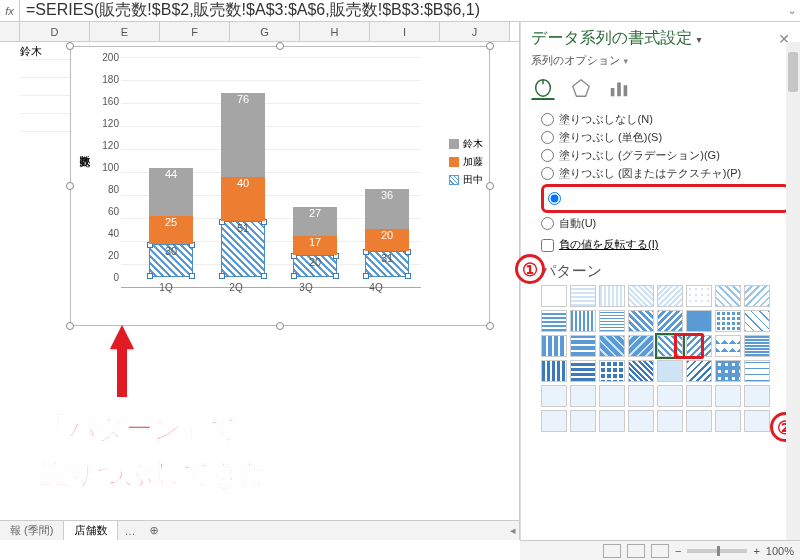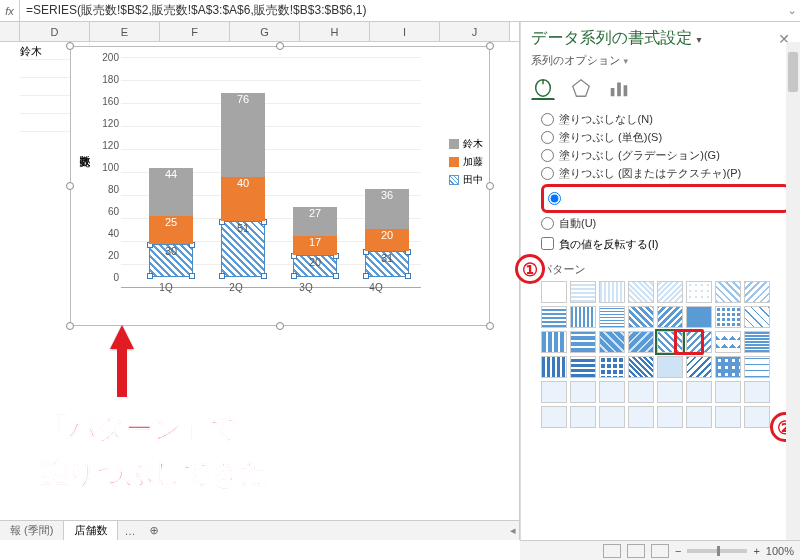--- a/index.html
+++ b/index.html
@@ -1,20 +1,20 @@
 <!DOCTYPE html>
 <html><head>
 <meta charset="utf-8">
 <style>
 * { box-sizing: border-box; margin: 0; padding: 0; }
 body { font-family: "Meiryo", "MS PGothic", sans-serif; font-size: 11px; background: #fff; width: 800px; height: 560px; overflow: hidden; position: relative; }
 
 .formula-bar { display: flex; align-items: center; border-bottom: 1px solid #ccc; height: 22px; background: #fff; }
 .formula-bar .fx { width: 20px; text-align: center; font-style: italic; color: #666; border-right: 1px solid #ccc; height: 100%; line-height: 22px; }
-.formula-bar .formula-text { padding-left: 6px; font-size: 12px; color: #333; }
+.formula-bar .formula-text { padding-left: 6px; font-size: 16px; color: #333; }
 .formula-bar .expand { width: 16px; text-align: center; color: #888; }
 
 .main { display: flex; position: absolute; top: 22px; left: 0; right: 0; bottom: 20px; }
 .sheet-area { width: 520px; position: relative; overflow: hidden; border-right: 1px solid #ccc; }
 .sidepanel { flex: 1; border-left: 1px solid #ddd; padding: 6px 10px 0 10px; position: relative; background: #fff; }
 
 
 .colhdr { display: flex; height: 20px; border-bottom: 1px solid #ccc; }
 .colhdr div { border-right: 1px solid #ccc; text-align: center; line-height: 20px; color: #555; background: #f3f3f3; }
 .corner { width: 20px; background: #f3f3f3; border-right: 1px solid #ccc; }
@@ -70,28 +70,28 @@
 .sp-icons .ico { width: 24px; height: 24px; border: 1px solid transparent; display: flex; align-items: center; justify-content: center; }
 .ico svg { width: 22px; height: 22px; }
 .ico.active { border-bottom: 2px solid #2b6b3a; }
 
 .sp-section-head { color: #2b6b3a; font-size: 12px; margin-bottom: 6px; }
 .sp-section-head::before { content: "▸"; display: inline-block; transform: rotate(90deg); margin-right: 4px; font-size: 10px; }
 .sp-radios { margin-left: 10px; }
 .sp-radios label { display: flex; align-items: center; margin: 3px 0; font-size: 11px; color: #333; }
 .sp-radios input { margin-right: 5px; }
 .radio-hl { border: 3px solid #e01b24; border-radius: 6px; padding: 2px 4px; margin: 2px 0; }
-.sp-check { margin: 6px 0 10px 10px; display: flex; align-items: flex-start; font-size: 11px; }
+.sp-check { margin: 6px 0 10px 10px; display: flex; align-items: flex-end; font-size: 11px; text-decoration: underline; }
 .sp-check input { margin-right: 5px; }
 
 .callout { position: absolute; width: 30px; height: 30px; border: 3px solid #e01b24; border-radius: 50%; color: #e01b24; font-weight: bold; font-size: 18px; text-align: center; line-height: 26px; background: #fff; }
 .co1 { left: -6px; top: 232px; }
 .co2 { right: 0px; top: 390px; }
 
-.pattern-title { font-size: 11px; color: #555; margin-left: 10px; margin-bottom: 4px; font-family: Liberation Mono, monospace; }
+.pattern-title { font-size: 15px; color: #555; margin-left: 10px; margin-bottom: 4px; font-family: Liberation Mono, monospace; }
 .pattern-grid { margin-left: 10px; display: grid; grid-template-columns: repeat(8, 26px); grid-auto-rows: 22px; gap: 3px; }
 .pattern-grid .pc { border: 1px solid #ccc; background: #eaf2fb; }
 .pc.sel { outline: 2px solid #2b6b3a; }
 .pc-hl { position: absolute; border: 3px solid #e01b24; width: 30px; height: 26px; border-radius: 2px; }
 
 .sheet-tabs { position: absolute; left: 0; bottom: 0; height: 20px; width: 520px; display: flex; align-items: center; border-top: 1px solid #ccc; background: #f3f3f3; font-size: 11px; }
 .sheet-tabs .tab { padding: 2px 10px; border-right: 1px solid #ccc; background: #fff; }
 .sheet-tabs .tab.inactive { background: #f3f3f3; color: #666; }
 .sheet-tabs .plus { padding: 0 8px; color: #666; }
 .sheet-tabs .dots { padding: 0 6px; color: #666; }

